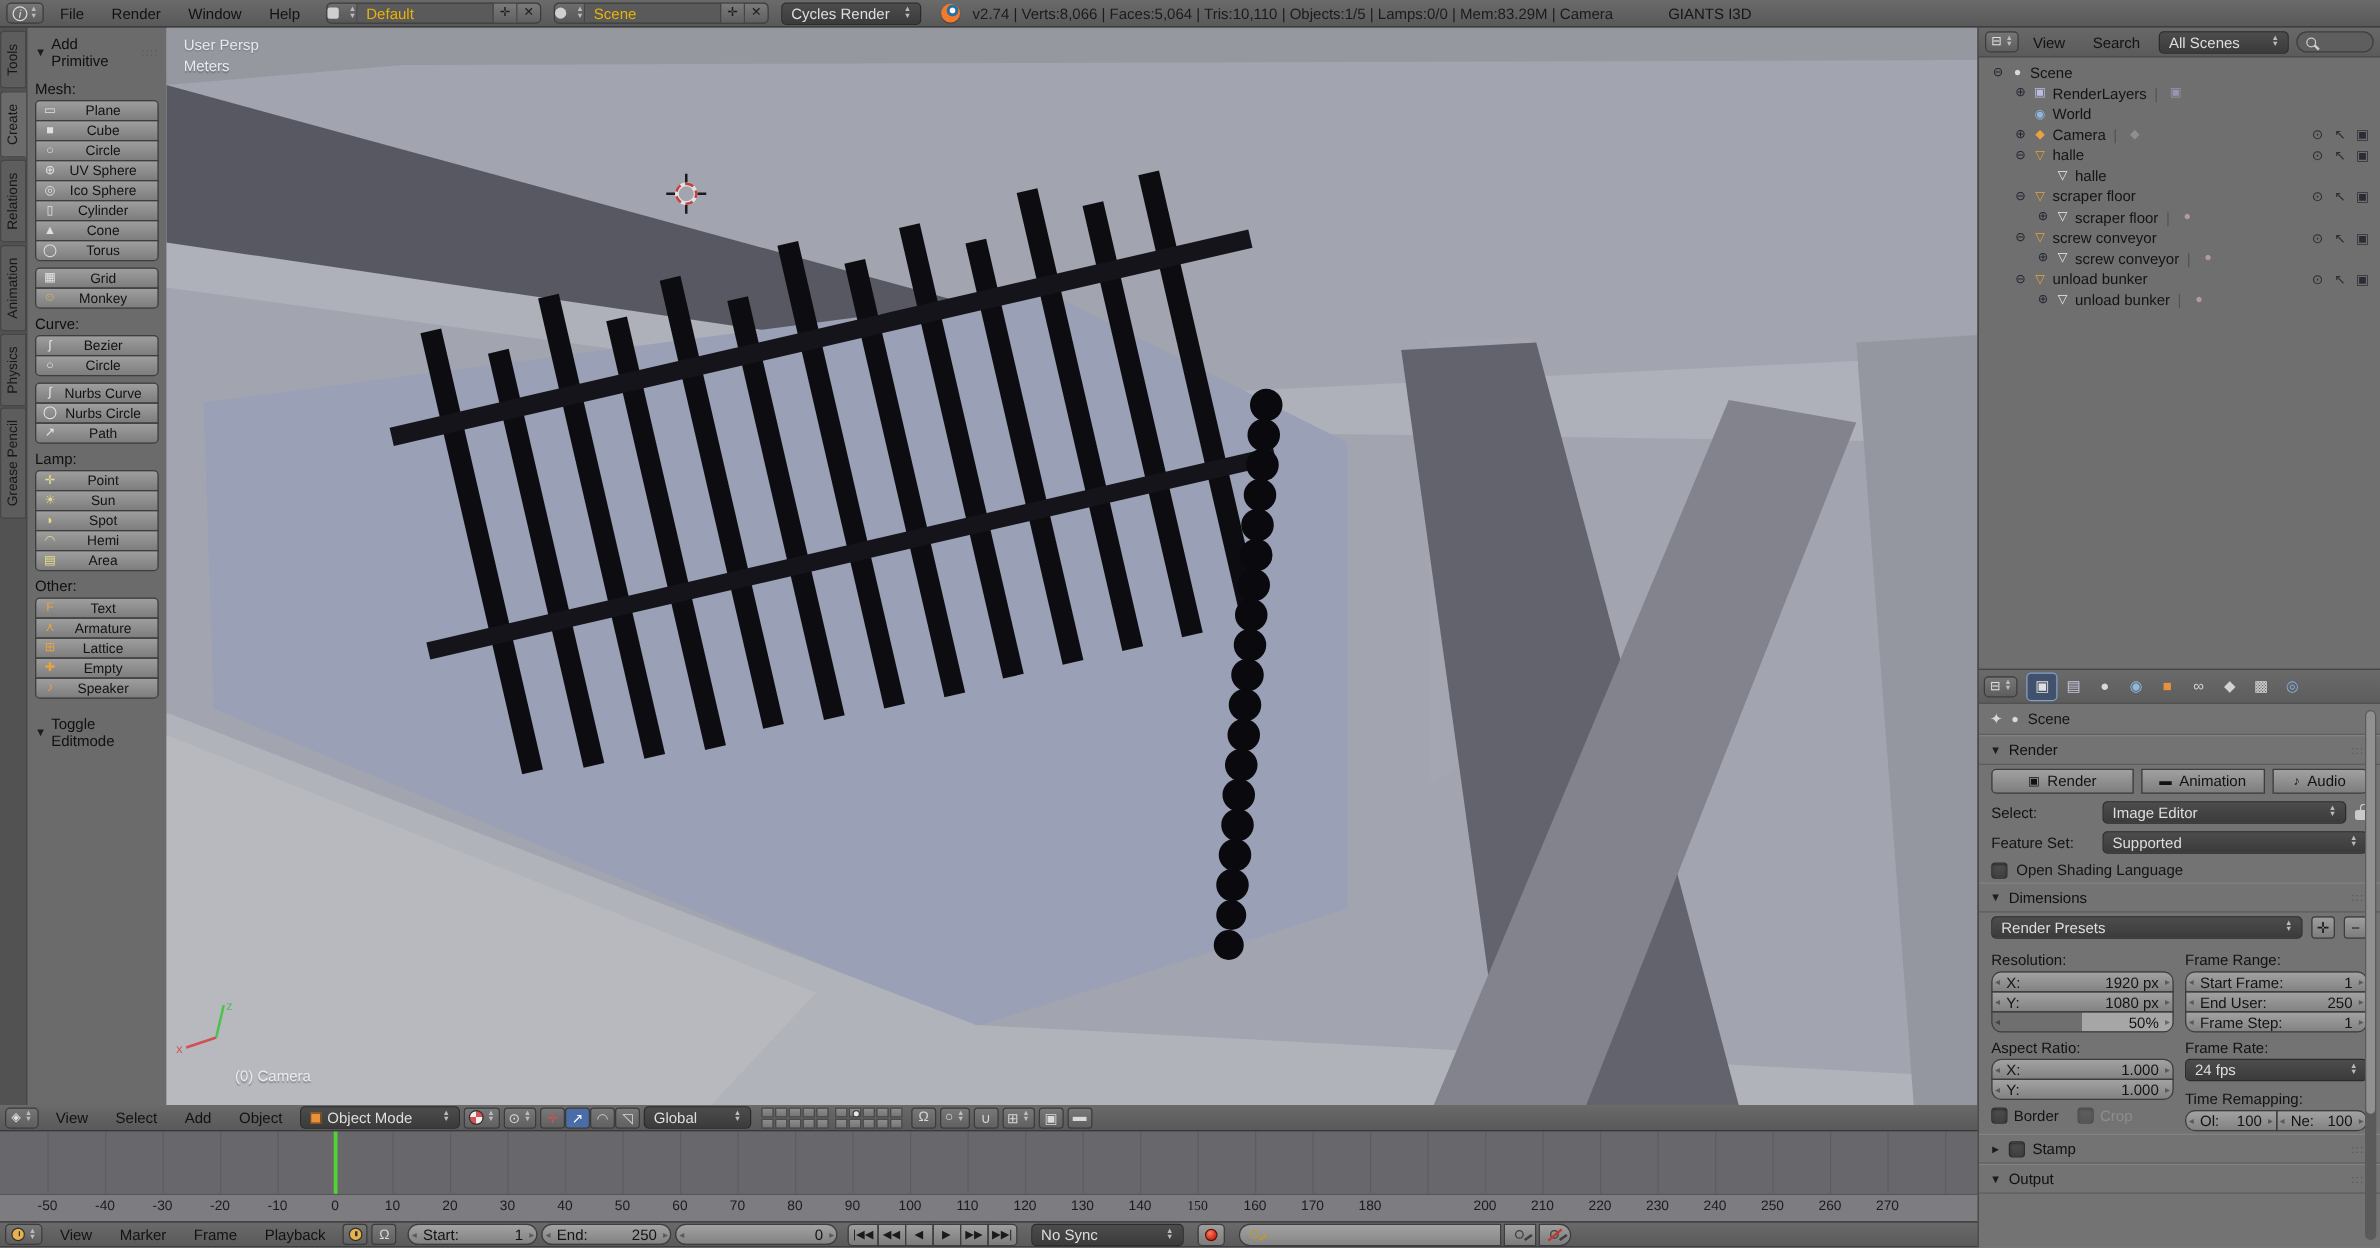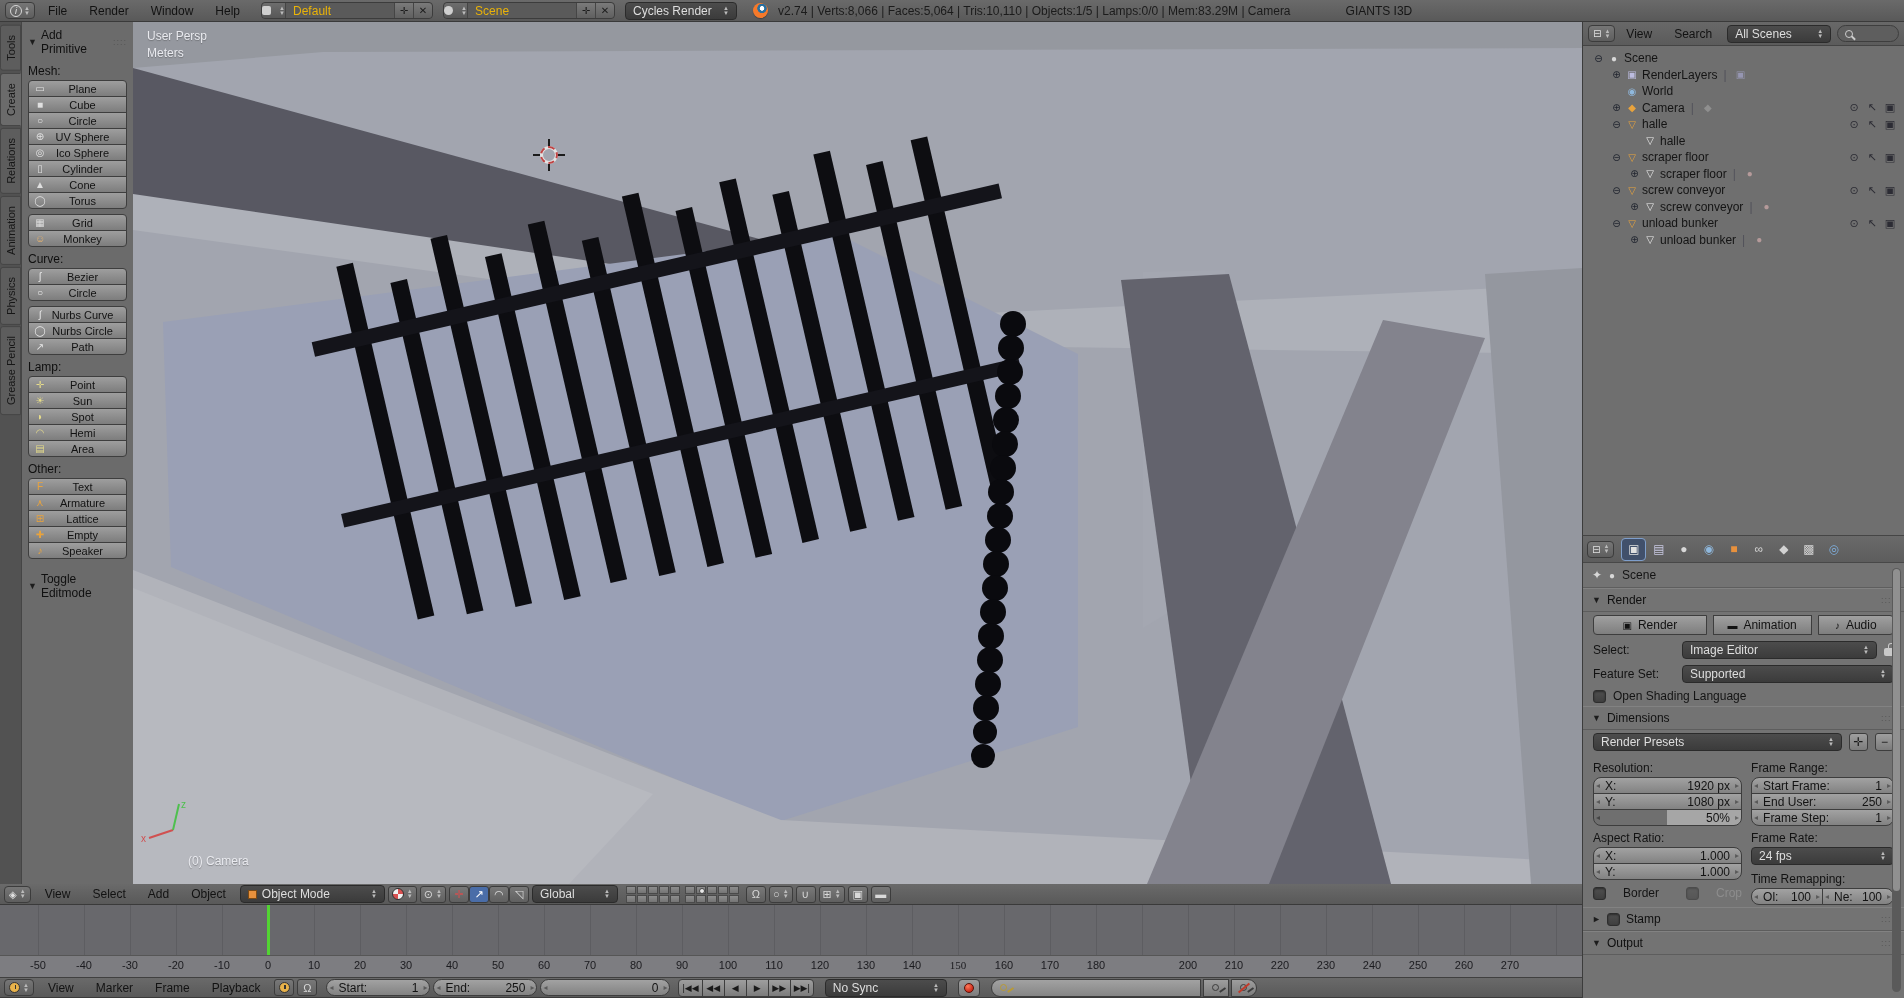--- a/index.html
+++ b/index.html
@@ -35,21 +35,21 @@
   .editor-btn{height:17px;display:flex;align-items:center;gap:2px;background:linear-gradient(#767676,#5e5e5e);border:1px solid #3c3c3c;border-radius:4px;padding:0 4px}
   .info-glyph{width:12px;height:12px;border:1.2px solid #d8d8d8;border-radius:50%;color:#e6e6e6;font-size:9px;line-height:11px;text-align:center;font-style:italic}
   .selector{display:flex;align-items:center;height:17px;background:#5a5a5a;border:1px solid #3c3c3c;border-radius:4px;margin-left:8px}
   .sel-icon{width:24px;height:100%;display:flex;align-items:center;justify-content:center;gap:1px;border-right:1px solid #454545;background:linear-gradient(#6d6d6d,#575757);border-radius:4px 0 0 4px}
   .sel-mini{width:9px;height:9px;background:#cfcfcf;border-radius:2px}
   .sel-text{width:108px;padding:0 7px;color:#eab308}
   .sel-sq{width:19px;height:100%;display:flex;align-items:center;justify-content:center;border-left:1px solid #454545;background:linear-gradient(#7a7a7a,#606060);color:#1c1c1c;font-size:10px}
   .sel-sq:last-child{border-radius:0 4px 4px 0}
   .blogo{width:15px;height:15px;border-radius:50%;margin:0 8px 0 14px;background:radial-gradient(circle at 60% 36%,#ffffff 0 2px,#2a6f9e 2.6px 4.4px,#f5792a 5px 8px);box-shadow:0 1px 1px rgba(0,0,0,.3)}
   #stats{color:#1b1b1b;white-space:nowrap}
-  #brand{margin-left:53px;color:#161616}
+  #brand{margin-left:42px;color:#161616}
 
   
   #toolshelf{left:0;top:22px;width:133px;height:862px;display:flex;z-index:3}
   .tabcol{width:22px;background:#525252;display:flex;flex-direction:column;gap:2px;padding-top:3px;border-right:1px solid #454545}
   .vtab{writing-mode:vertical-rl;transform:rotate(180deg);display:flex;align-items:center;justify-content:center;background:#5d5d5d;border:1px solid #464646;color:#161616;font-size:11px;padding:9px 1px;border-radius:0 3px 3px 0}
   .vtab.active{background:#6b6b6b;border-left-color:#6b6b6b}
   .shelf{flex:1;background:#6b6b6b;padding:4px 6px 0 6px;display:flex;flex-direction:column}
   .panel-hdr{display:flex;align-items:center;gap:4px;margin:2px 0 3px;color:#101010}
   .sec-label{margin:5px 0 2px;color:#0f0f0f}
   .btn-group{display:flex;flex-direction:column;margin-bottom:5px}
@@ -112,21 +112,21 @@
   .padlock::before{content:"";position:absolute;top:-5px;left:4px;width:6px;height:5px;border:1.5px solid #c9c9c9;border-bottom:none;border-radius:3px 3px 0 0}
   .dim-grid{display:grid;grid-template-columns:1fr 1fr;column-gap:9px;row-gap:2px;padding:4px 10px 2px 10px}
   .col-label{margin:3px 0 2px;color:#121212}
   .slider50{background:linear-gradient(to right,#6f6f6f 0 50%,#a6a6a6 50%);justify-content:flex-end}
   .dis{color:#8d8d8d}
   .pscroll{position:absolute;right:3px;top:32px;bottom:6px;width:9px;background:#5a5a5a;border-radius:5px}
   .pthumb{position:absolute;left:1px;right:1px;top:1px;height:76%;background:#909090;border-radius:5px}
 
   
   #v3dheader{left:0;top:884px;width:1582px;height:21px;padding:0 4px;gap:3px;z-index:4}
-  .mode-dd{width:145px}
+  .mode-dd{width:128px}
   .cube{width:9px;height:9px;background:#e8913d;border:1px solid #7c4a14}
   .shadeball{width:12px;height:12px;border-radius:50%;background:conic-gradient(#d85050 0 90deg,#f0f0f0 90deg 180deg,#d85050 180deg 270deg,#f0f0f0 270deg);border:1px solid #333}
   .hbtn{height:17px;min-width:20px;display:flex;align-items:center;justify-content:center;gap:3px;background:linear-gradient(#787878,#606060);border:1px solid #3c3c3c;border-radius:3px;padding:0 3px;color:#d9d9d9;font-size:11px}
   .hbtn.on{background:#4a6da8;color:#fff}
   .axisx{color:#d05050}
   .layers{display:flex;gap:1px;margin-left:5px}
   .lgrid{display:grid;grid-template-columns:repeat(5,10px);grid-template-rows:repeat(2,8px);gap:1px;margin-right:4px}
   .lcell{background:linear-gradient(#8d8d8d,#757575);border:1px solid #4a4a4a;position:relative}
   .lcell.dot::after{content:"";position:absolute;left:2.5px;top:1.5px;width:4px;height:4px;border-radius:50%;background:#e8e8e8;border:1px solid #444}
 
@@ -632,21 +632,21 @@
       <div class="stack">
         <div class="pill">
           <span class="nl">X:</span>
           <span class="nv">1.000</span>
         </div>
         <div class="pill">
           <span class="nl">Y:</span>
           <span class="nv">1.000</span>
         </div>
       </div>
-      <div style="display:flex;align-items:flex-end;gap:17px;margin-top:6px">
+      <div style="display:flex;align-items:flex-start;gap:5px;margin-top:6px">
         <span class="chk"></span>
         <span>Border</span>
         <span class="chk" style="margin-left:10px;opacity:.55"></span>
         <span class="dis">Crop</span>
       </div>
     </div>
     <div>
       <div class="col-label">Frame Rate:</div>
       <div class="ddark">
         <span>24 fps</span>

